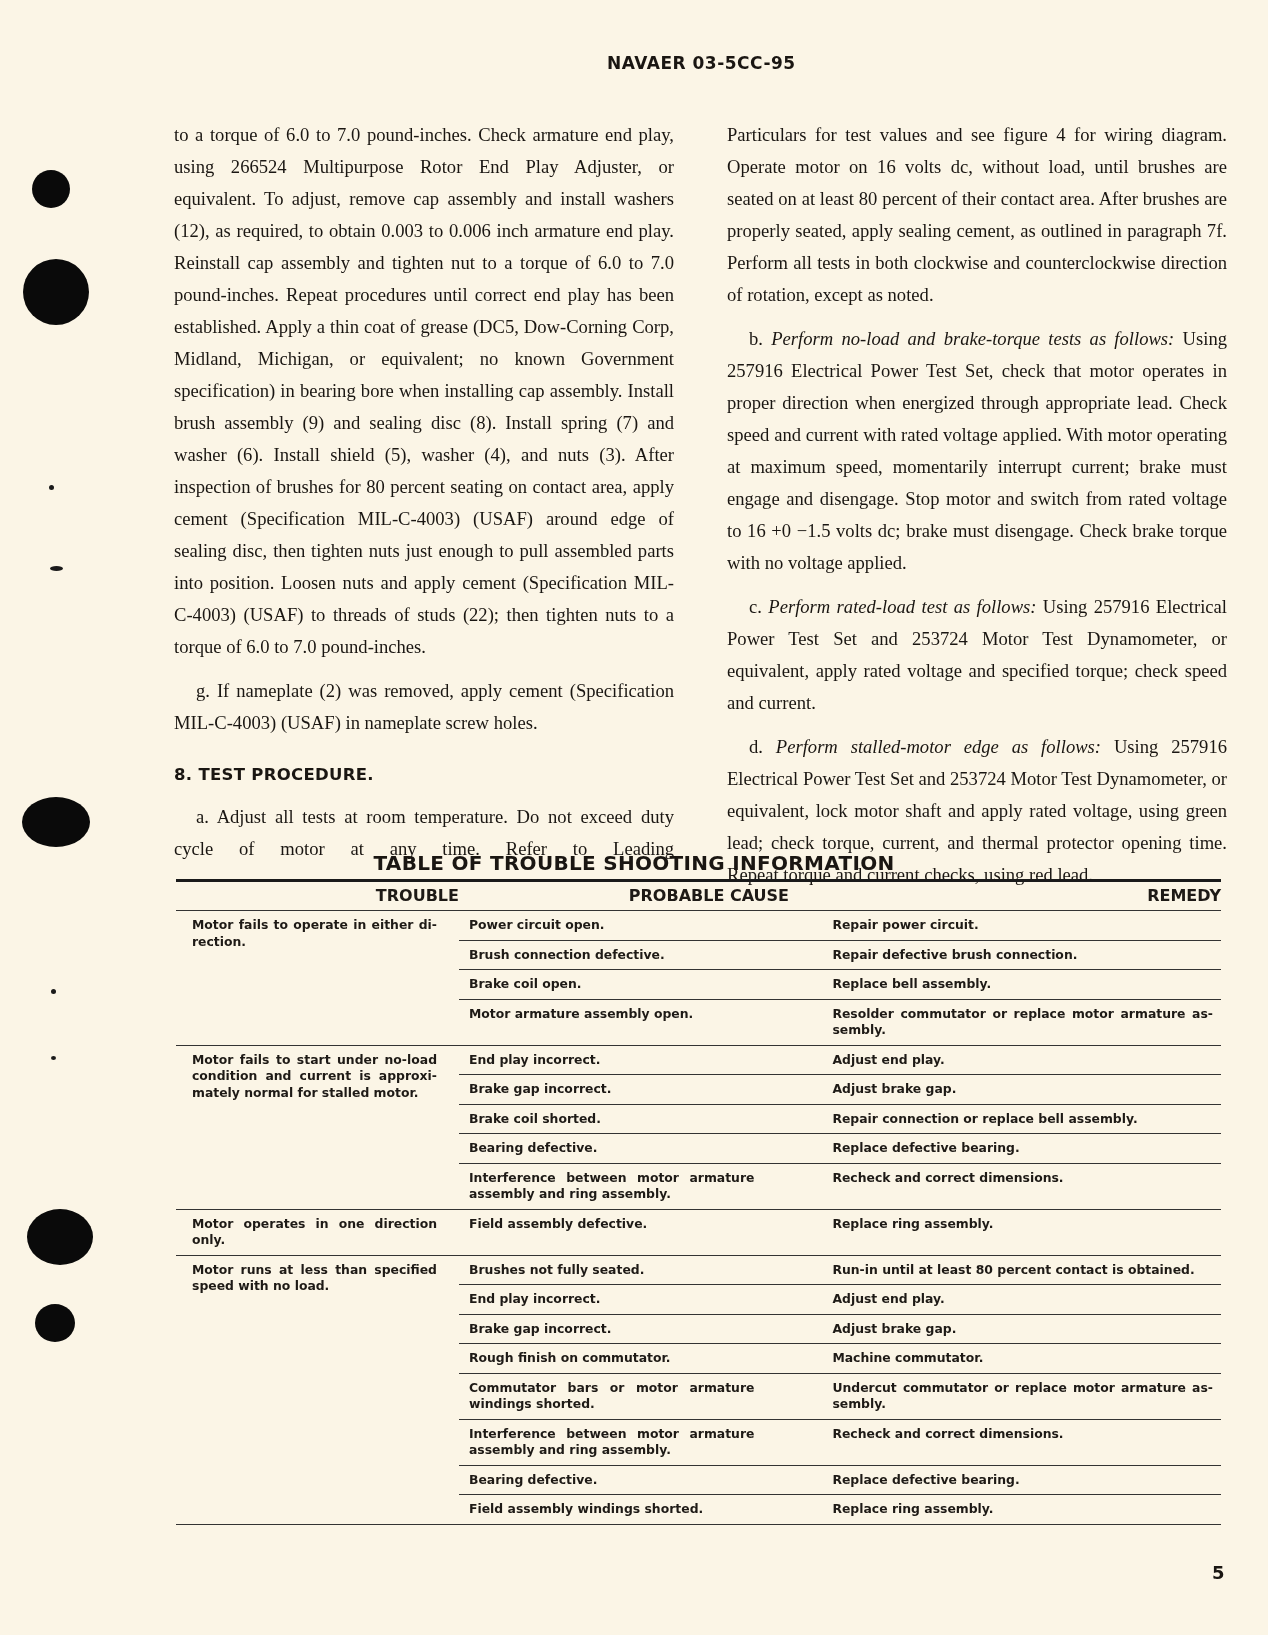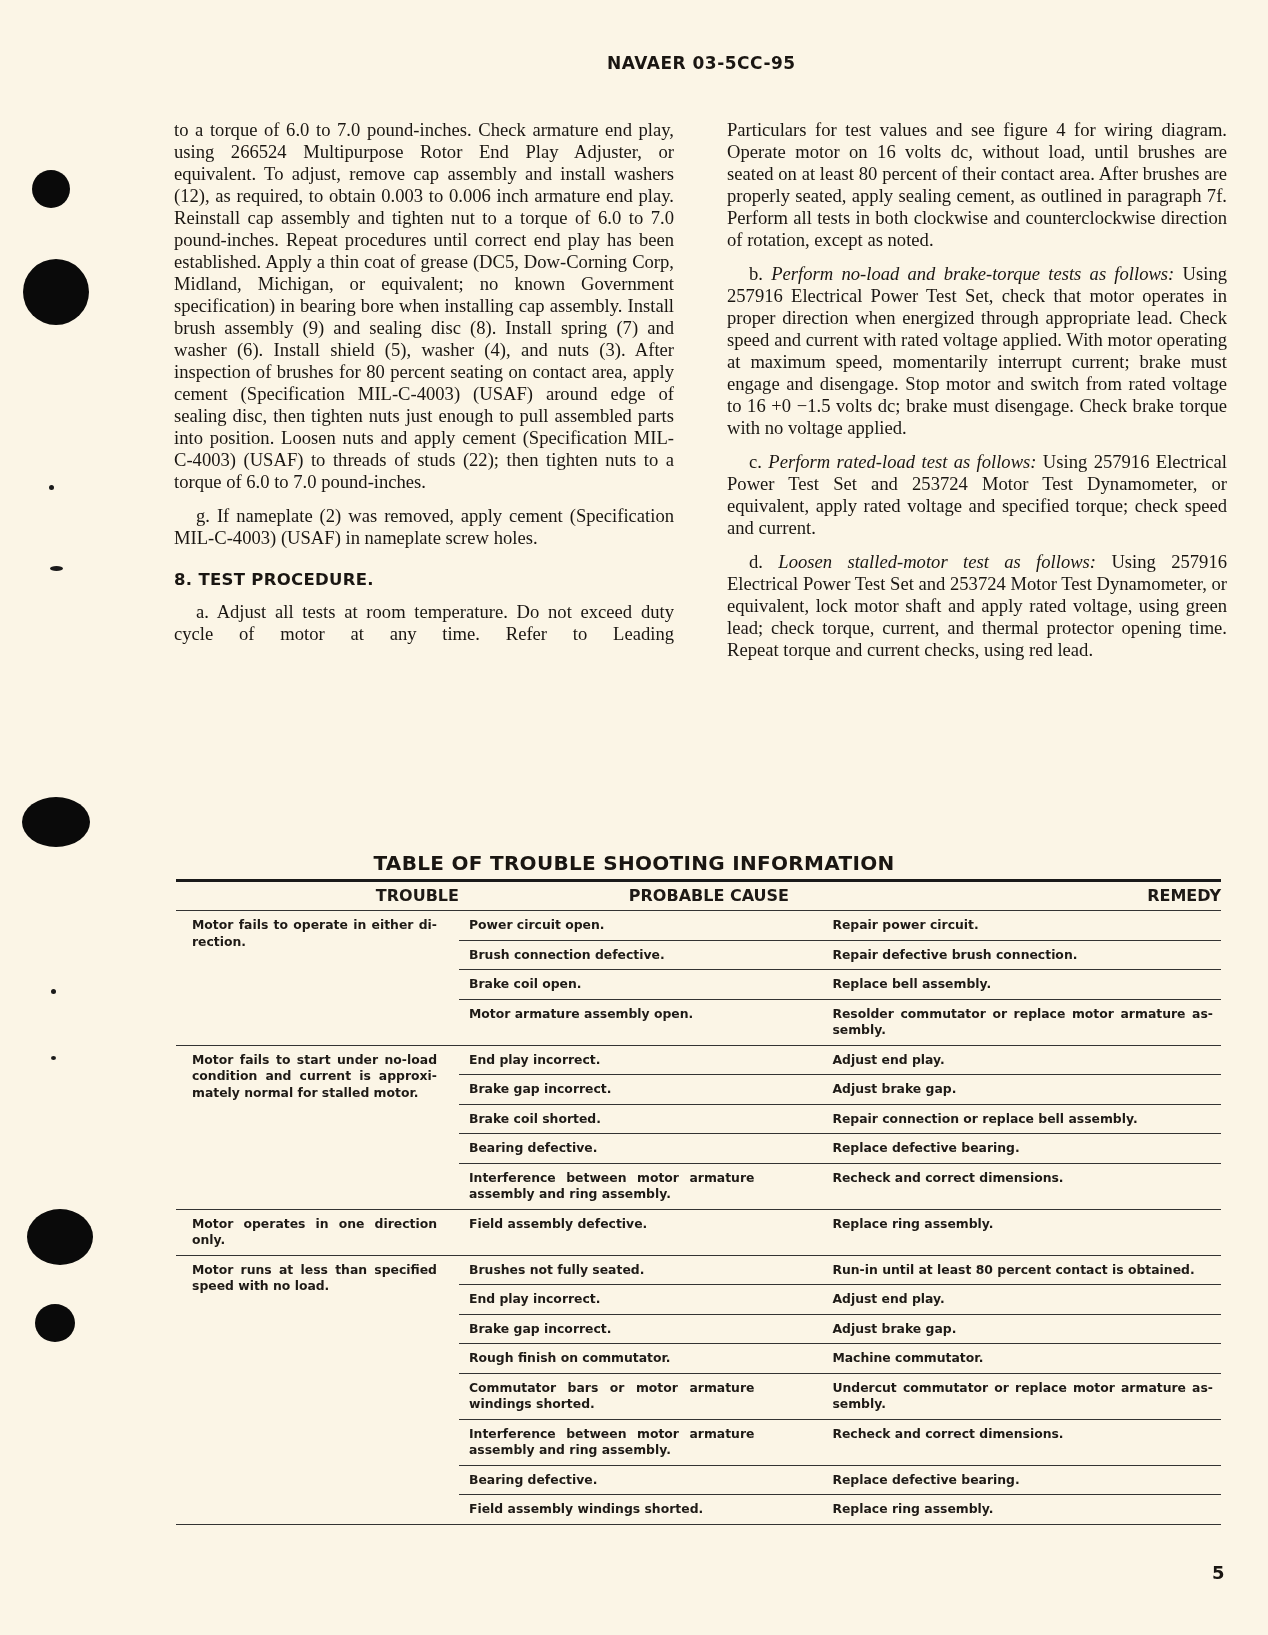--- a/index.html
+++ b/index.html
@@ -14,21 +14,21 @@
   .header {
     position: absolute; top: 53px; left: 0; width: 1268px;
     text-align: center;
     font-family: "DejaVu Sans", sans-serif; font-weight: bold;
     font-size: 17px; letter-spacing: 0.5px;
   }
   .header span { position: absolute; left: 607px; }
   .col {
     position: absolute; top: 119px; width: 500px;
     font-family: "Liberation Serif", serif;
-    font-size: 18.6px; line-height: 22px;
+    font-size: 18.6px; line-height: 32px;
     text-align: justify; hyphens: manual;
   }
   .col.left { left: 174px; }
   .col.right { left: 727px; }
   .col p { margin: 0 0 12px 0; }
   .col p.indent { text-indent: 22px; }
   .col i { font-style: italic; }
   .section-head {
     font-family: "DejaVu Sans", sans-serif; font-weight: bold;
     font-size: 16.5px; margin: 20px 0 10px 0; letter-spacing: 0.3px;
@@ -103,21 +103,21 @@
     <i>Perform no-load and brake-torque tests as follows:</i>
     <span>Using 257916 Electrical Power Test Set, check that motor operates in proper direction when energized through appropriate lead. Check speed and current with rated voltage applied. With motor operating at maximum speed, momentarily interrupt current; brake must engage and disengage. Stop motor and switch from rated volt­age to 16 +0 −1.5 volts dc; brake must disengage. Check brake torque with no voltage applied.</span>
   </p>
   <p class="indent">
     <span>c.</span>
     <i>Perform rated-load test as follows:</i>
     <span>Using 257916 Electrical Power Test Set and 253724 Motor Test Dyna­mometer, or equivalent, apply rated voltage and speci­fied torque; check speed and current.</span>
   </p>
   <p class="indent">
     <span>d.</span>
-    <i>Loosen stalled-motor test as follows:</i>
+    <i>Perform stalled-motor edge as follows:</i>
     <span>Using 257916 Electrical Power Test Set and 253724 Motor Test Dyna­mometer, or equivalent, lock motor shaft and apply rated voltage, using green lead; check torque, current, and thermal protector opening time. Repeat torque and cur­rent checks, using red lead.</span>
   </p>
 </div>
 
 <div class="table-title">TABLE OF TROUBLE SHOOTING INFORMATION</div>
 
 <div class="ts-table">
   <div class="ts-head">
     <div class="c1">TROUBLE</div>
     <div class="c2">PROBABLE CAUSE</div>

